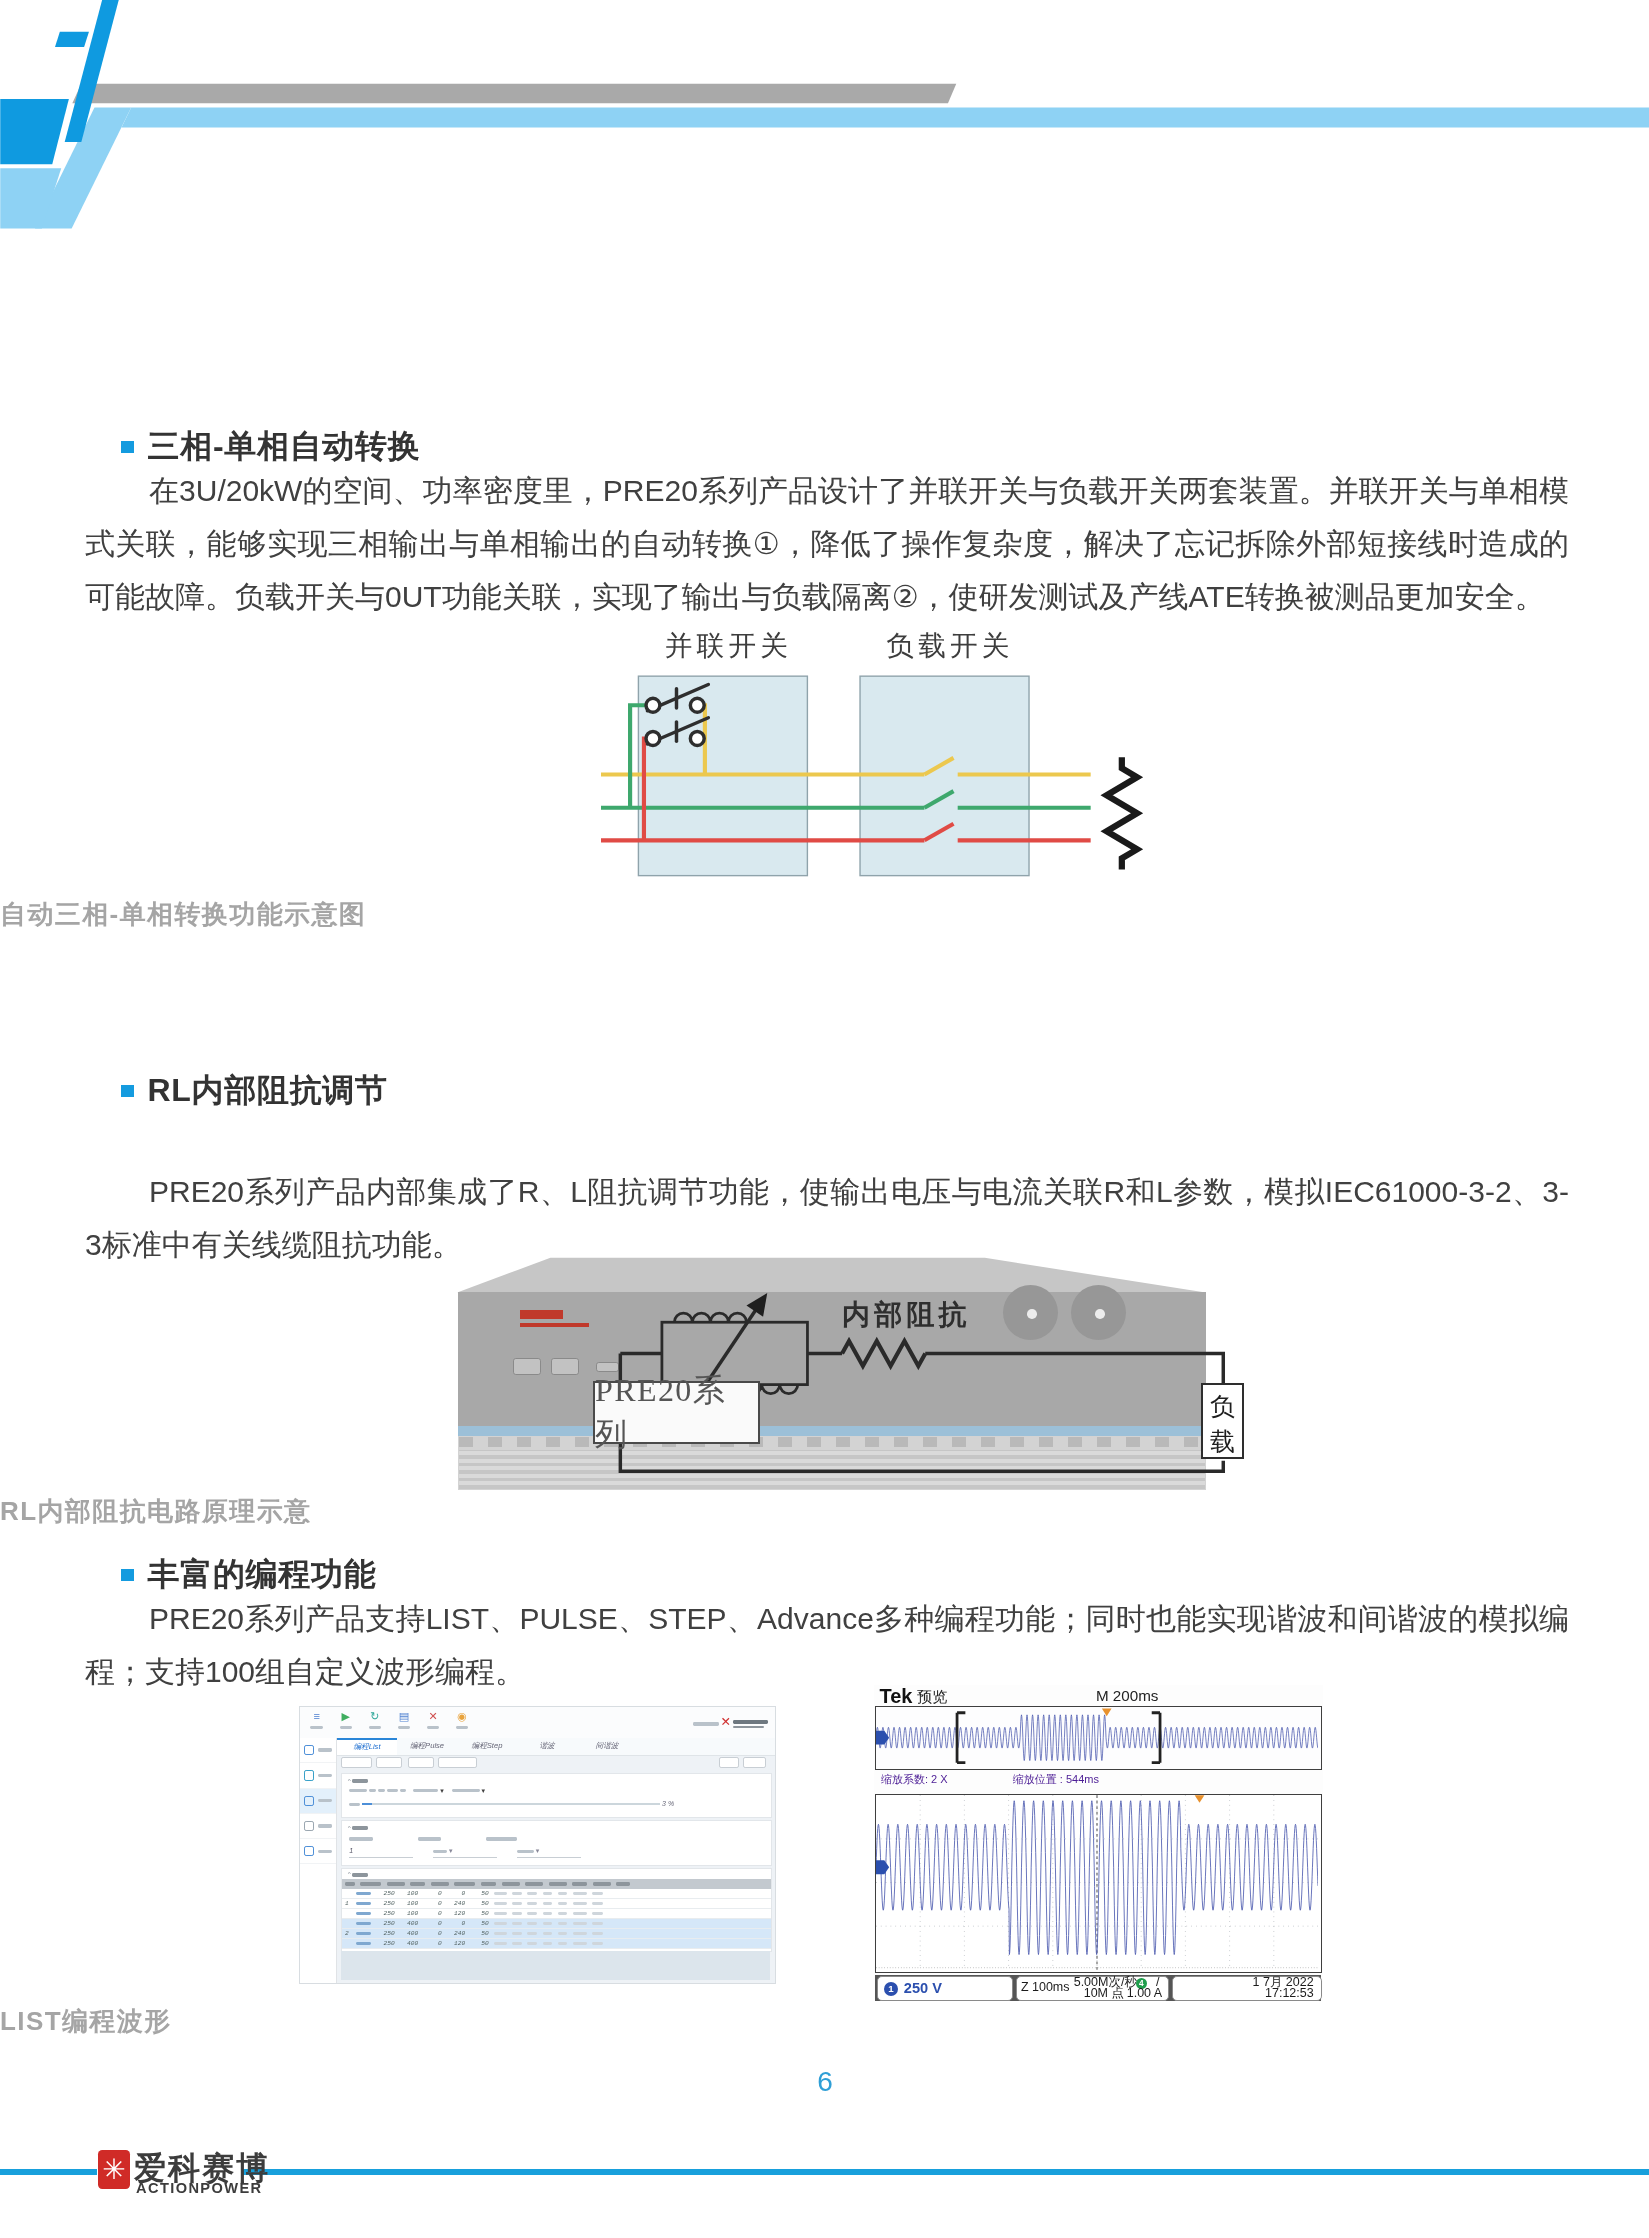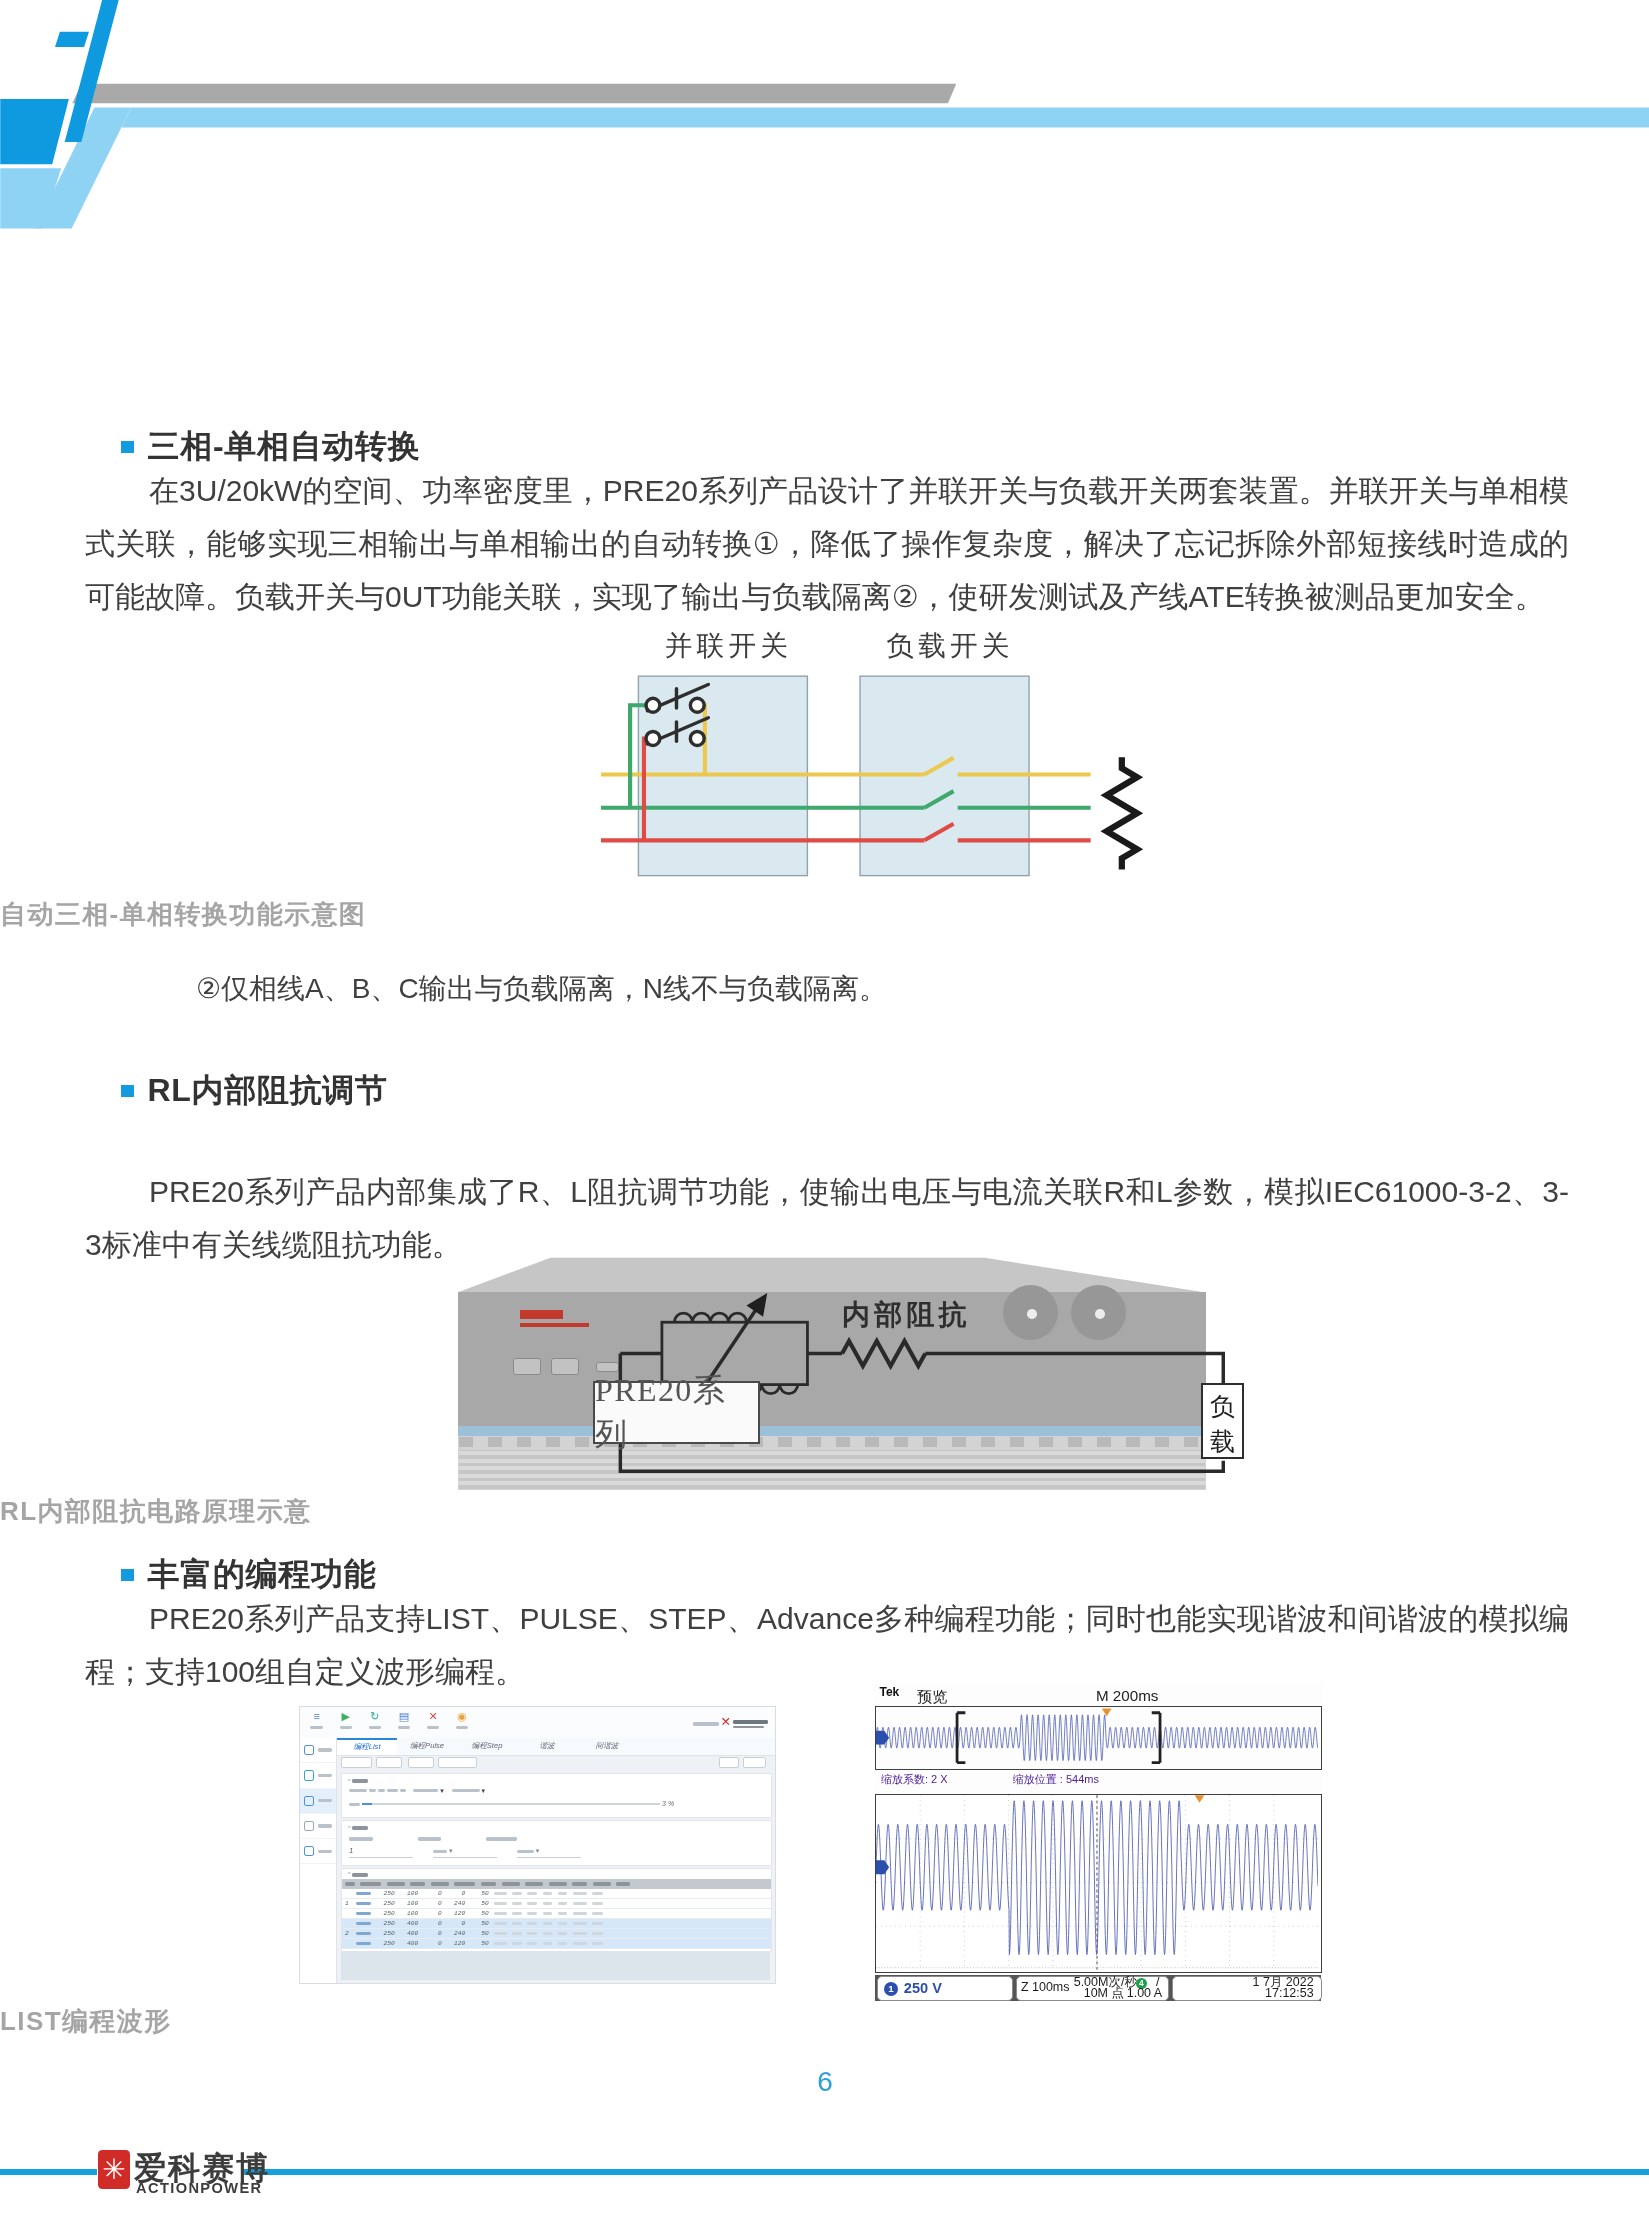--- a/index.html
+++ b/index.html
@@ -60,21 +60,21 @@
   .track i{position:absolute;left:0;top:0;height:2.1px;width:9.7px;background:#4d8fd8;}
   .field{display:inline-block;width:64px;border-bottom:0.7px solid #c8ced4;height:9.7px;margin-right:18px;font-size:7px;color:#556;}
   .tbl-h{height:10.4px;background:#c3c9cf;display:flex;align-items:center;padding:0 2.8px;gap:5.5px;}
   .tbl-r{height:9px;display:flex;align-items:center;padding:0 2.8px;gap:5.5px;border-bottom:0.7px solid #e8ecef;
          font-family:"Liberation Mono","DejaVu Sans Mono",monospace;font-size:6.2px;color:#566;}
   .tbl-r.hl{background:#d5e7f8;}
   .num{display:inline-block;width:18px;text-align:right;}
   
   .sc{left:874px;top:1685px;width:449px;height:316px;background:#fdfdfd;}
   .sc-head{left:0;top:0;width:449px;height:21px;}
-  .tek{font-size:12px;font-weight:bold;color:#111;}
+  .tek{font-size:20px;font-weight:bold;color:#111;}
   .tek-sub{font-size:15.2px;color:#222;}
   .sc-strip{left:0.7px;top:21px;width:445px;height:62px;border:1.4px solid #3f3f3f;background:#fdfdfe;}
   .sc-zoomrow{left:2.8px;top:87px;width:443px;height:19.4px;font-size:11px;color:#4c1d95;}
   .sc-main{left:0.7px;top:109px;width:445px;height:177px;border:1.4px solid #3f3f3f;background:#ffffff;}
   .sc-status{left:0.7px;top:290px;width:446px;height:26px;background:#555555;}
   .sbox{position:absolute;top:1.4px;height:23px;background:#ffffff;border:0.7px solid #8a8a8a;border-radius:4.9px;}
   .cdot{display:inline-block;width:14px;height:14px;border-radius:50%;color:#fff;text-align:center;
         line-height:14px;font-size:9.7px;font-weight:bold;vertical-align:middle;}
   .sc-txt{font-size:12.5px;color:#1c1c1c;line-height:11.8px;}
   
@@ -135,21 +135,20 @@
       <line x1="122" y1="144" x2="122" y2="172"></line>
       <circle cx="88" cy="168" r="10"></circle>
         <circle cx="152" cy="168" r="10"></circle>
     </g>
 
     <path d="M765,195 v16 l22,13 -44,26 44,26 -44,26 44,26 -22,13 v16" stroke="#1a1a1a" stroke-width="9" fill="none"></path>
   </svg>
   <div class="abs caption" style="top:897px">自动三相-单相转换功能示意图</div>
 
   <div class="abs notes" style="left:196px;top:962px;width:1316px">
-    <div>②仅相线A、B、C输出与负载隔离，N线不与负载隔离。</div>
   </div>
 
   <div class="abs sec-head" style="left:121px;top:1069px">
     <span class="bullet"></span>
     <h2>RL内部阻抗调节</h2>
   </div>
   <div class="abs body-text" style="left:85px;top:1165px">PRE20系列产品内部集成了R、L阻抗调节功能，使输出电压与电流关联R和L参数，模拟IEC61000-3-2、3-3标准中有关线缆阻抗功能。</div>
 
   <div class="abs fig-rl" style="left:454px;top:1239px">
     <div class="abs dev-top"></div>

